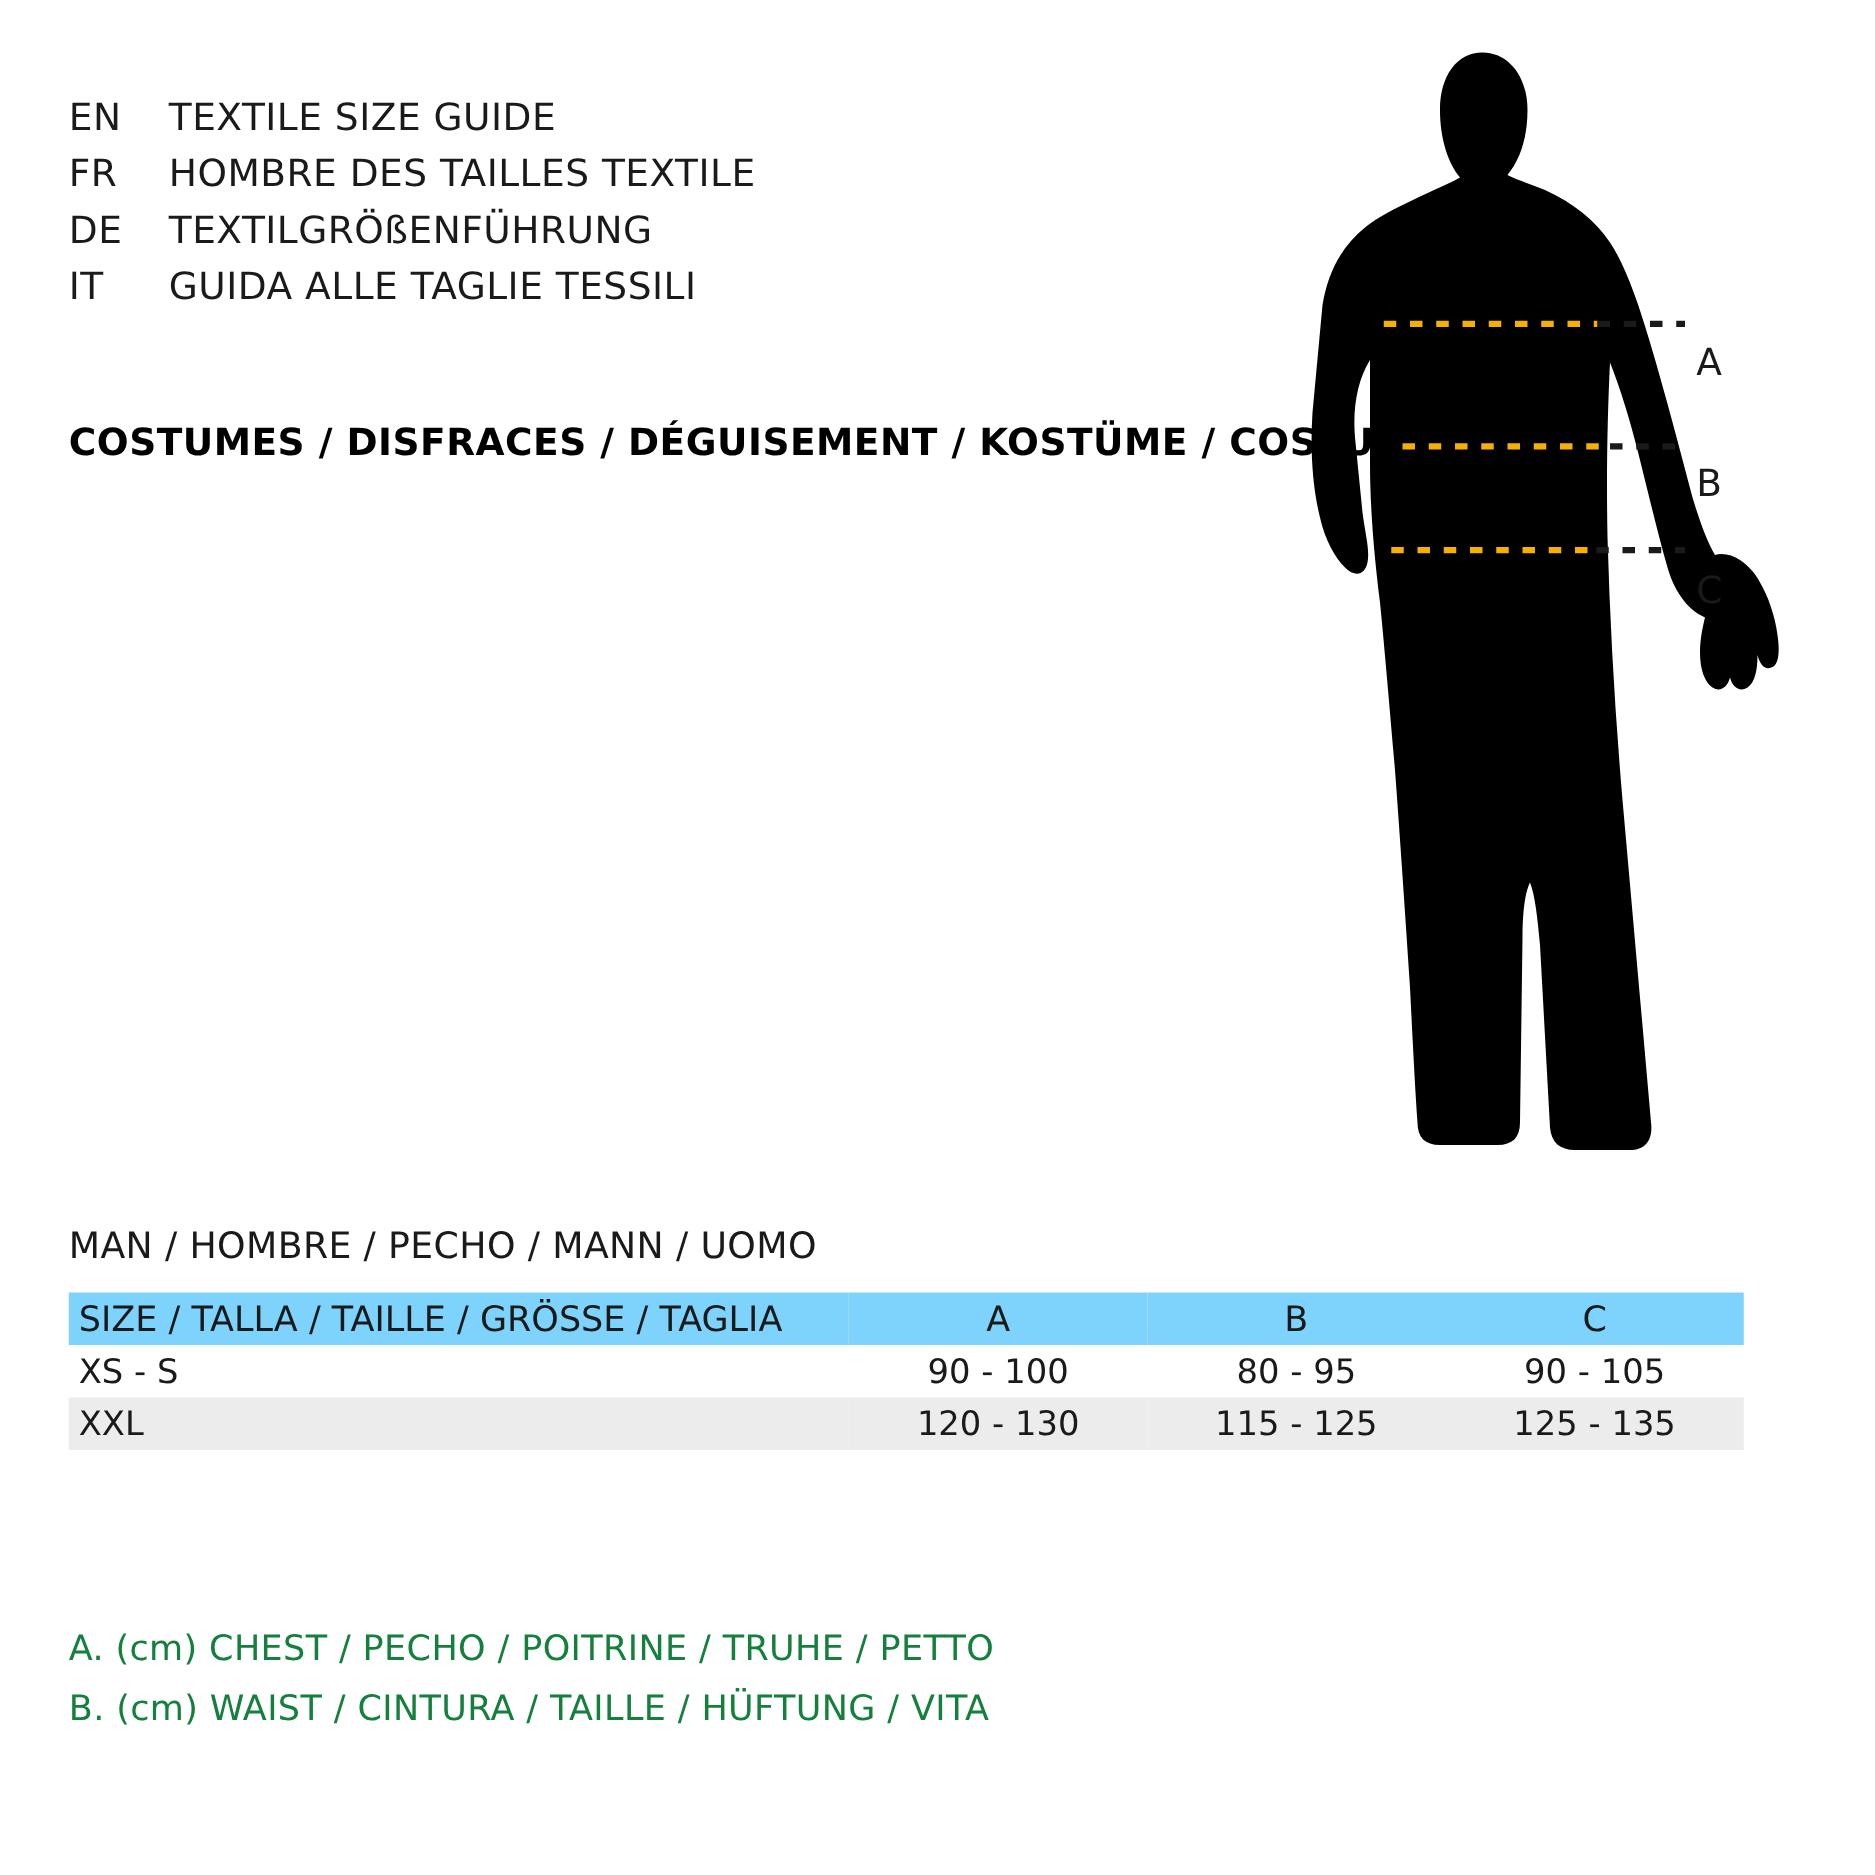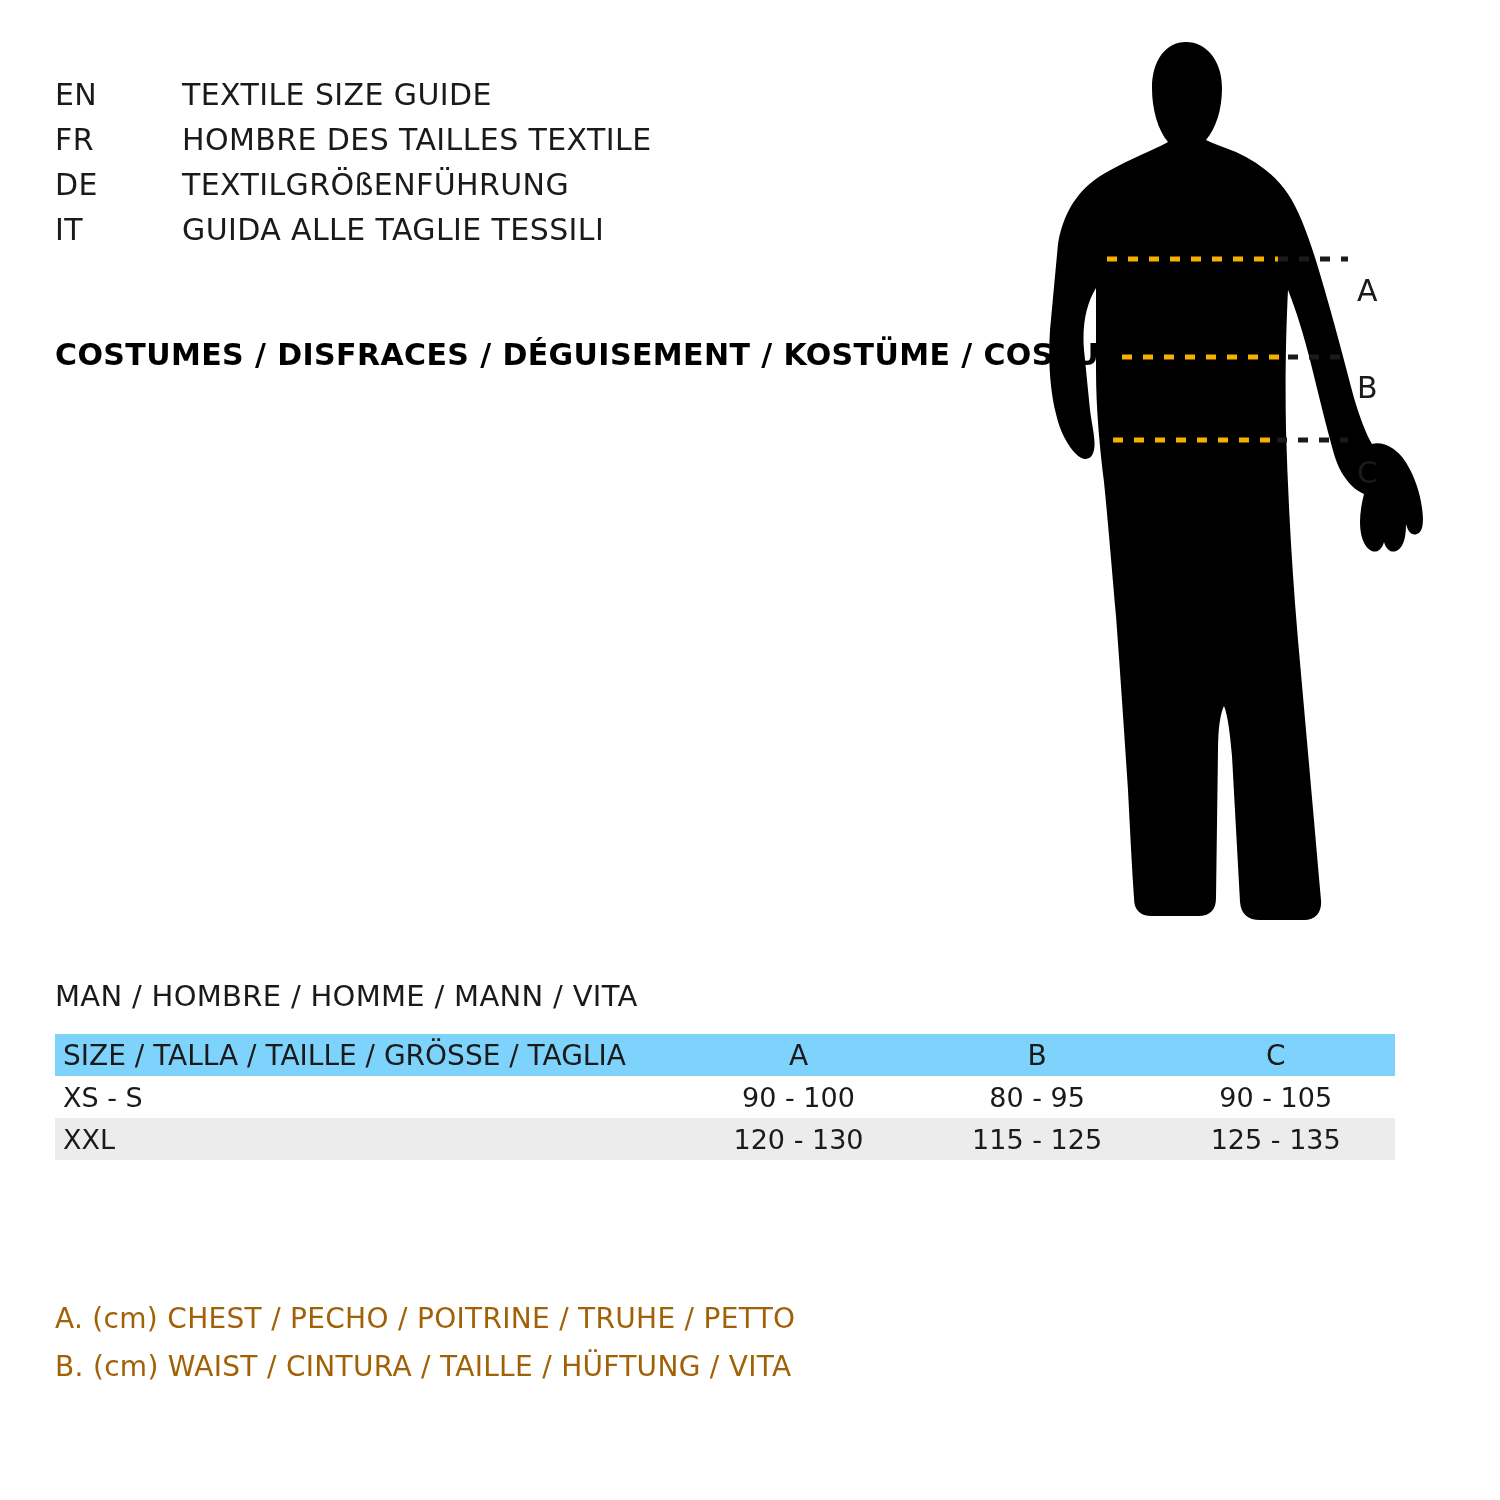--- a/index.html
+++ b/index.html
@@ -23,21 +23,20 @@
     top: 72px;
     width: 900px;
   }
   .lang-row {
     display: flex;
     align-items: baseline;
     font-size: 30px;
     line-height: 45px;
     letter-spacing: 0.4px;
     color: #1a1a1a;
-    gap: 47px;
   }
   .lang-code {
     width: 80px;
     flex: 0 0 80px;
   }
   .lang-text {
     flex: 1;
   }
 
   #costumes-line {
@@ -117,21 +116,21 @@
   #footnotes {
     position: absolute;
     left: 55px;
     top: 1295px;
     width: 1200px;
   }
   .footnote {
     font-size: 28px;
     line-height: 48px;
     letter-spacing: 0.3px;
-    color: #a16207;
+    color: #15803d;
   }
 </style>
 </head>
 <body>
 
 <div id="lang-block">
   <div class="lang-row">
     <span class="lang-code">EN</span>
     <span class="lang-text">TEXTILE SIZE GUIDE</span>
   </div>
@@ -218,21 +217,21 @@
       <line x1="278" y1="229" x2="348" y2="229"></line>
       <line x1="288" y1="327" x2="348" y2="327"></line>
       <line x1="277" y1="410" x2="348" y2="410"></line>
     </g>
   </svg>
   <div class="measure-label" id="label-A">A</div>
   <div class="measure-label" id="label-B">B</div>
   <div class="measure-label" id="label-C">C</div>
 </div>
 
-<div id="table-title">MAN / HOMBRE / HOMME / MANN / VITA</div>
+<div id="table-title">MAN / HOMBRE / PECHO / MANN / UOMO</div>
 
 <table id="size-table">
   <thead>
     <tr>
       <th class="col-size">SIZE / TALLA / TAILLE / GRÖSSE / TAGLIA</th>
       <th class="col-a">A</th>
       <th class="col-b">B</th>
       <th class="col-c">C</th>
     </tr>
   </thead>

